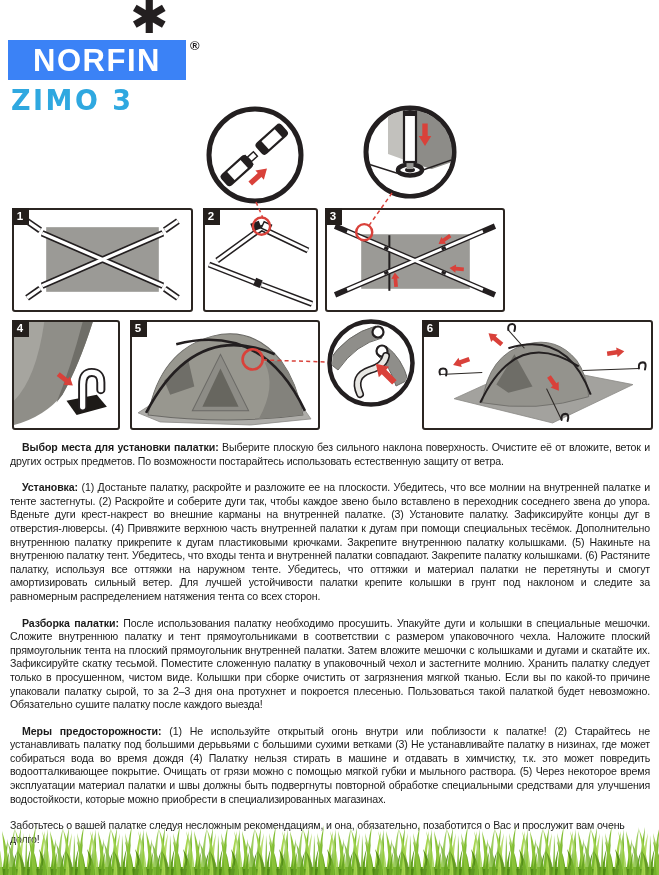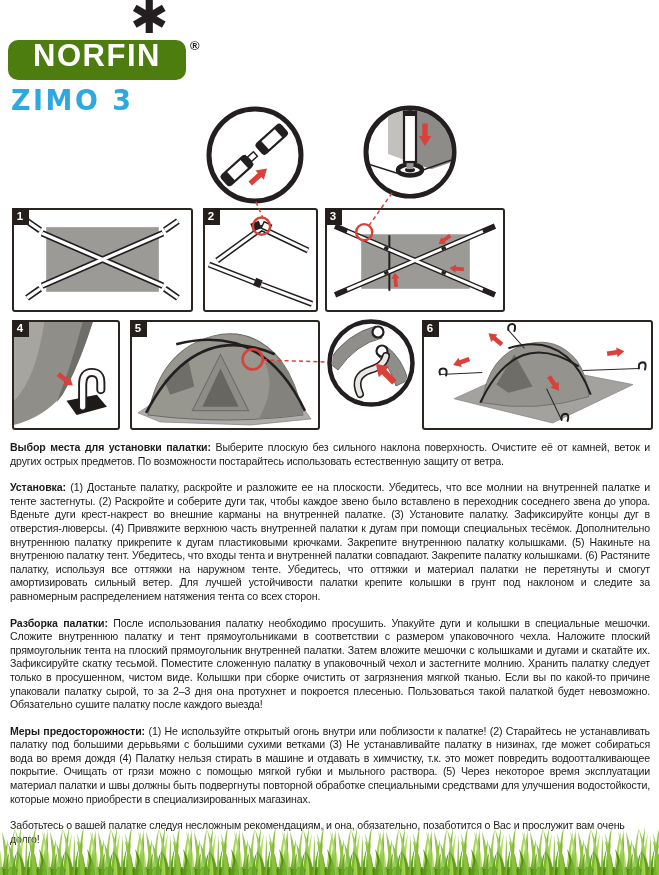--- a/index.html
+++ b/index.html
@@ -1,21 +1,21 @@
 <!DOCTYPE html>
 <html><head>
 <meta charset="utf-8">
 <style>
   html,body{margin:0;padding:0;background:#ffffff;}
   .page{position:relative;width:659px;height:875px;background:#fff;overflow:hidden;
         font-family:"Liberation Sans",sans-serif;color:#1b1b1b;}
 
   
-  .logo-box{position:absolute;left:8px;top:40px;width:178px;height:40px;background:#4d7c0f;
-            border-radius:10px;display:flex;align-items:flex-start;justify-content:center;}
+  .logo-box{position:absolute;left:8px;top:40px;width:178px;height:40px;background:#3b82f6;
+            border-radius:0;display:flex;align-items:center;justify-content:center;}
   .logo-box span{color:#fff;font-weight:900;font-size:31px;letter-spacing:1.5px;line-height:1;
                  font-family:"Liberation Sans",sans-serif;}
   .star{position:absolute;left:130px;top:-6px;font-size:46px;line-height:1;color:#231f20;}
   .reg{position:absolute;left:190px;top:38px;font-size:13px;font-weight:bold;color:#231f20;}
   .model{position:absolute;left:11px;top:83px;font-size:27px;font-weight:bold;color:#2fa8e0;
          letter-spacing:2.5px;font-family:"DejaVu Sans",sans-serif;transform:scaleY(1.08);
          transform-origin:left top;}
 
   
   .panel{position:absolute;background:#fff;border:2.5px solid #2b2521;border-radius:3px;
@@ -25,21 +25,21 @@
          justify-content:center;z-index:2;}
   .ill{position:absolute;left:0;top:0;width:100%;height:100%;}
   .circ{position:absolute;}
   .overlay{position:absolute;left:0;top:0;width:659px;height:450px;pointer-events:none;z-index:4;}
 
   
   .text{position:absolute;left:10px;top:441px;width:640px;}
   .text h2{margin:0 0 1px 0;font-size:12px;line-height:15px;}
   .text p{margin:0 0 13px 0;font-size:10.6px;line-height:13.6px;text-align:justify;
           letter-spacing:-0.15px;}
-  .text p b{letter-spacing:-0.1px;}
+  .text p b{letter-spacing:-0.1px;margin-left:12px;}
   .text p.closing{margin:1px 0 0 0;text-align:left;}
 
   
   .grass{position:absolute;left:0;bottom:0;width:659px;height:54px;}
 </style>
 </head>
 <body>
 
 <div class="page">
 
@@ -261,21 +261,21 @@
 
   <svg class="overlay">
     <g stroke="#d9413a" stroke-width="1.5" stroke-dasharray="4 3.2" fill="none">
       <line x1="256" y1="202" x2="263" y2="218"></line>
       <line x1="392" y1="193" x2="368" y2="227"></line>
       <line x1="263" y1="360" x2="328" y2="362"></line>
     </g>
   </svg>
 
   <main class="text">
-    <p><b>Выбор места для установки палатки:</b> <span>Выберите плоскую без сильного наклона поверхность. Очистите её от камней, веток и других острых предметов. По возможности постарайтесь использовать естественную защиту от ветра.</span></p>
+    <p><b>Выбор места для установки палатки:</b> <span>Выберите плоскую без сильного наклона поверхность. Очистите её от вложите, веток и других острых предметов. По возможности постарайтесь использовать естественную защиту от ветра.</span></p>
     <p><b>Установка:</b> <span>(1) Достаньте палатку, раскройте и разложите ее на плоскости. Убедитесь, что все молнии на внутренней палатке и тенте застегнуты. (2) Раскройте и соберите дуги так, чтобы каждое звено было вставлено в переходник соседнего звена до упора. Вденьте дуги крест-накрест во внешние карманы на внутренней палатке. (3) Установите палатку. Зафиксируйте концы дуг в отверстия-люверсы. (4) Привяжите верхнюю часть внутренней палатки к дугам при помощи специальных тесёмок. Дополнительно внутреннюю палатку прикрепите к дугам пластиковыми крючками. Закрепите внутреннюю палатку колышками. (5) Накиньте на внутренюю палатку тент. Убедитесь, что входы тента и внутренней палатки совпадают. Закрепите палатку колышками. (6) Растяните палатку, используя все оттяжки на наружном тенте. Убедитесь, что оттяжки и материал палатки не перетянуты и смогут амортизировать сильный ветер. Для лучшей устойчивости палатки крепите колышки в грунт под наклоном и следите за равномерным распределением натяжения тента со всех сторон.</span></p>
     <p><b>Разборка палатки:</b> <span>После использования палатку необходимо просушить. Упакуйте дуги и колышки в специальные мешочки. Сложите внутреннюю палатку и тент прямоугольниками в соответствии с размером упаковочного чехла. Наложите плоский прямоугольник тента на плоский прямоугольник внутренней палатки. Затем вложите мешочки с колышками и дугами и скатайте их. Зафиксируйте скатку тесьмой. Поместите сложенную палатку в упаковочный чехол и застегните молнию. Хранить палатку следует только в просушенном, чистом виде. Колышки при сборке очистить от загрязнения мягкой тканью. Если вы по какой-то причине упаковали палатку сырой, то за 2–3 дня она протухнет и покроется плесенью. Пользоваться такой палаткой будет невозможно. Обязательно сушите палатку после каждого выезда!</span></p>
     <p><b>Меры предосторожности:</b> <span>(1) Не используйте открытый огонь внутри или поблизости к палатке! (2) Старайтесь не устанавливать палатку под большими дерьвьями с большими сухими ветками (3) Не устанавливайте палатку в низинах, где может собираться вода во время дождя (4) Палатку нельзя стирать в машине и отдавать в химчистку, т.к. это может повредить водоотталкивающее покрытие. Очищать от грязи можно с помощью мягкой губки и мыльного раствора. (5) Через некоторое время эксплуатации материал палатки и швы должны быть подвергнуты повторной обработке специальными средствами для улучшения водостойкости, которые можно приобрести в специализированных магазинах.</span></p>
     <p class="closing">Заботьтесь о вашей палатке следуя несложным рекомендациям, и она, обязательно, позаботится о Вас и прослужит вам очень долго!</p>
   </main>
 
   <svg class="grass" viewBox="0 0 659 54" preserveAspectRatio="none">
     <defs>
       <pattern id="grassP" width="48" height="54" patternUnits="userSpaceOnUse">
         <rect y="46" width="48" height="8" fill="#4a8412"></rect>

